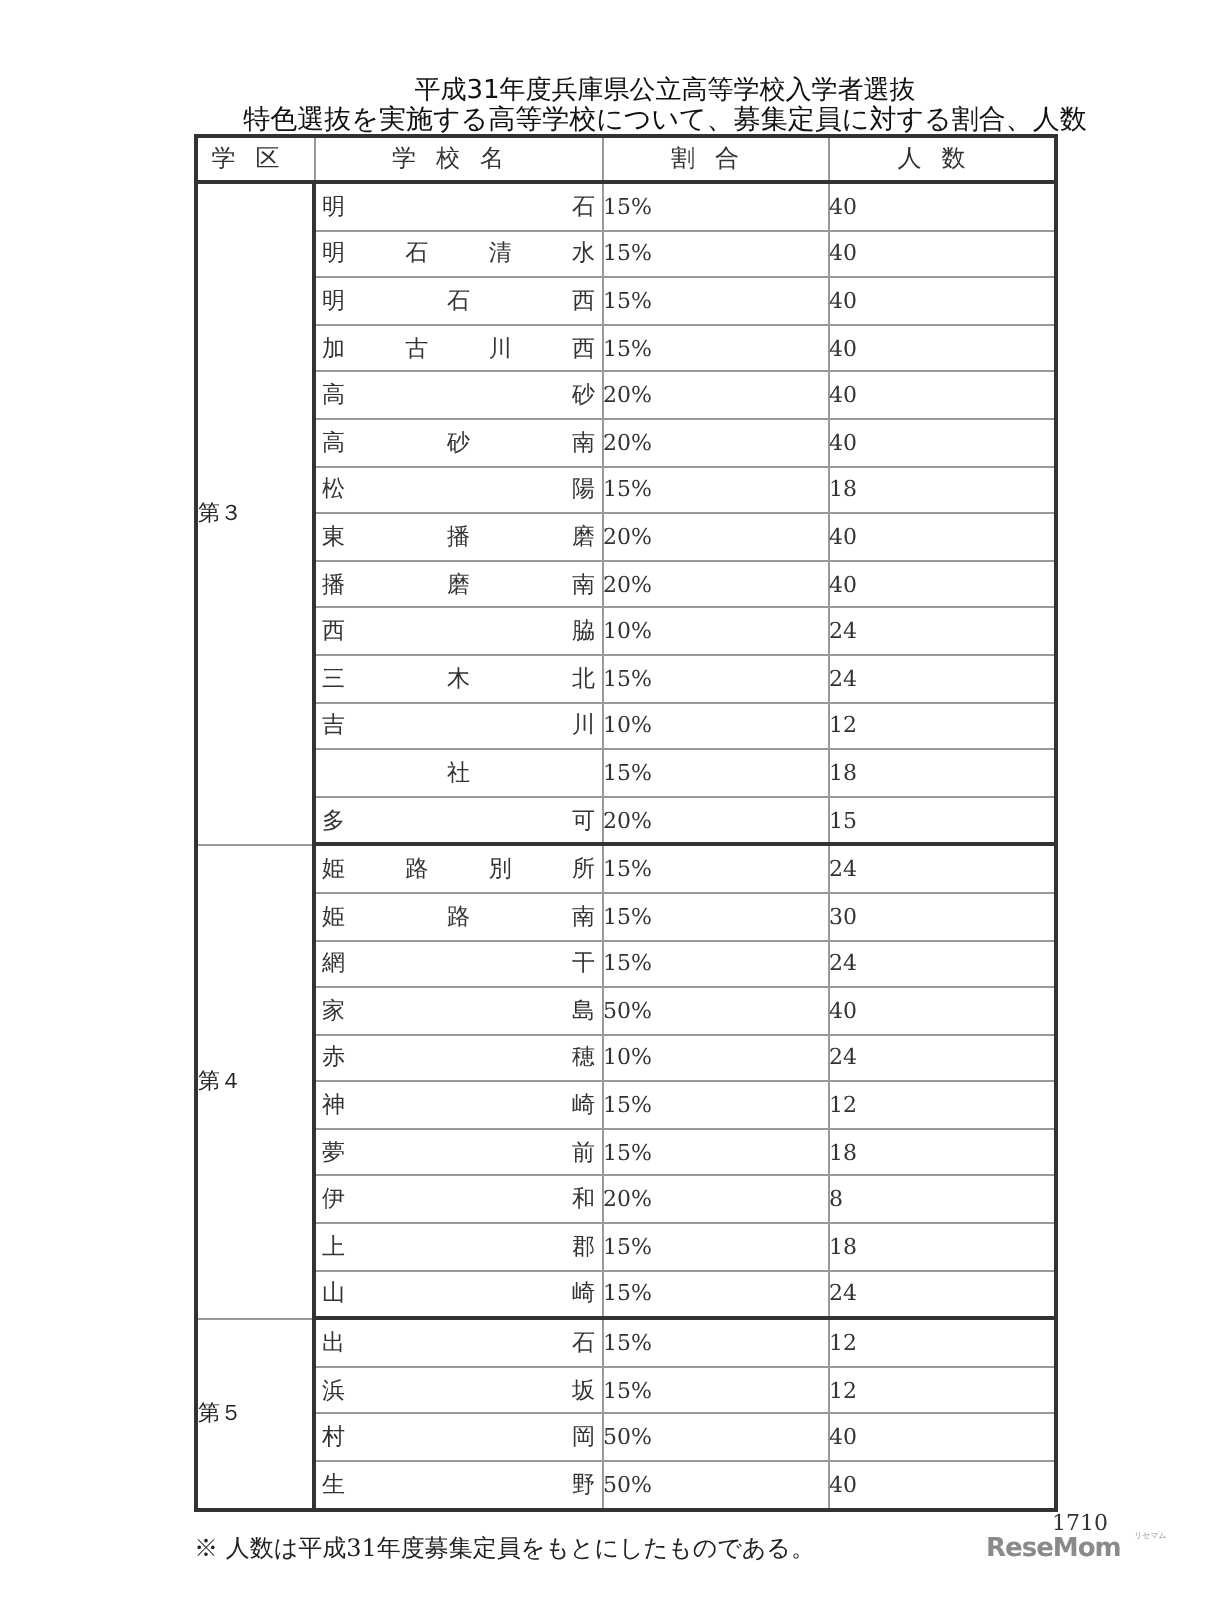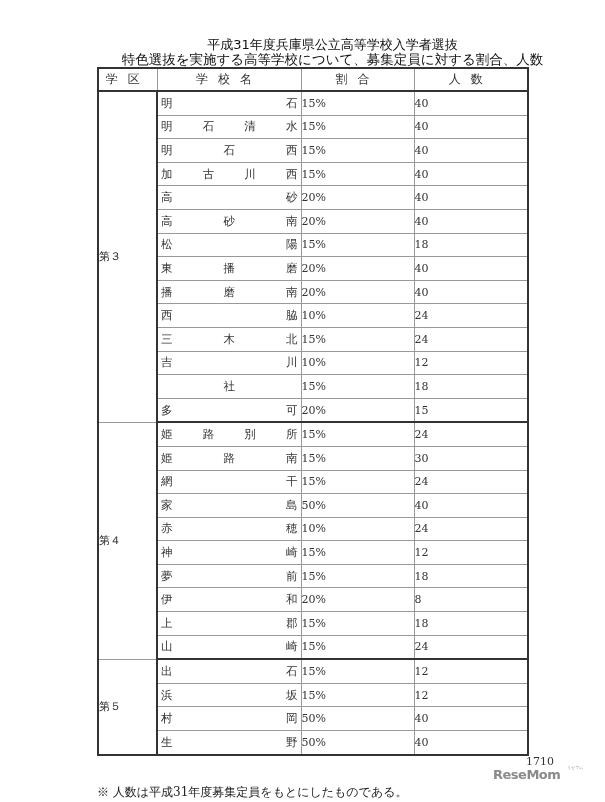--- a/index.html
+++ b/index.html
@@ -14,21 +14,21 @@
   table.main td, table.main th { border:1px solid #999; height:22.6px; padding:0;
                font-size:11px; font-weight:normal; }
   table.main th { height:21px; border-bottom:2px solid #333; font-size:12px; letter-spacing:10px; color:#333; }
   table.main tr.group-end td { border-bottom:2px solid #333; }
   td.district { text-align:left; font-size:12px; border-right:2px solid #333 !important; border-left:2px solid #333; }
   th.h-district { border-right:2px solid #333; }
   td.school { padding:0 3px !important; }
   .sname { display:flex; justify-content:space-between; font-size:11.5px; color:#333; }
   .sname span { display:inline-block; }
   td.num { text-align:left; color:#333; }
-  .note { position:absolute; left:97px; top:766px; font-size:12px; color:#222;margin-top:18px; }
+  .note { position:absolute; left:97px; top:766px; font-size:12px; color:#222; }
   .code { position:absolute; left:494px; top:755px; font-size:11px; color:#333;margin-left:32px; }
   .logo { position:absolute; left:493px; top:767px; font-family:"DejaVu Sans","Liberation Sans",sans-serif;
           font-weight:bold; font-size:13px; color:#8a8a8a; letter-spacing:-0.5px; }
   .logo-sub { position:absolute; left:567px; top:765px; font-size:4px; color:#999; }
 </style>
 </head>
 <body>
 
 <div class="title t1">平成31年度兵庫県公立高等学校入学者選抜</div>
 <div class="title t2">特色選抜を実施する高等学校について、募集定員に対する割合、人数</div>

